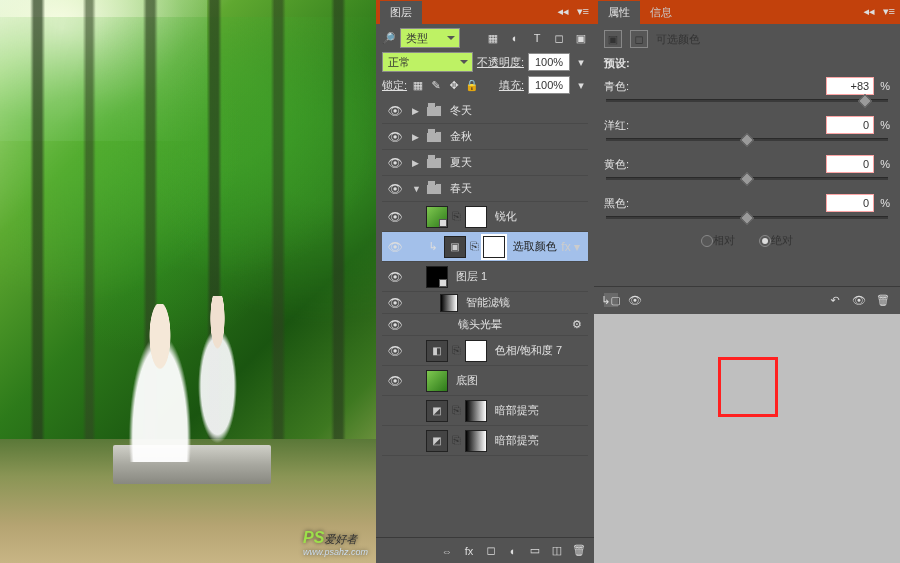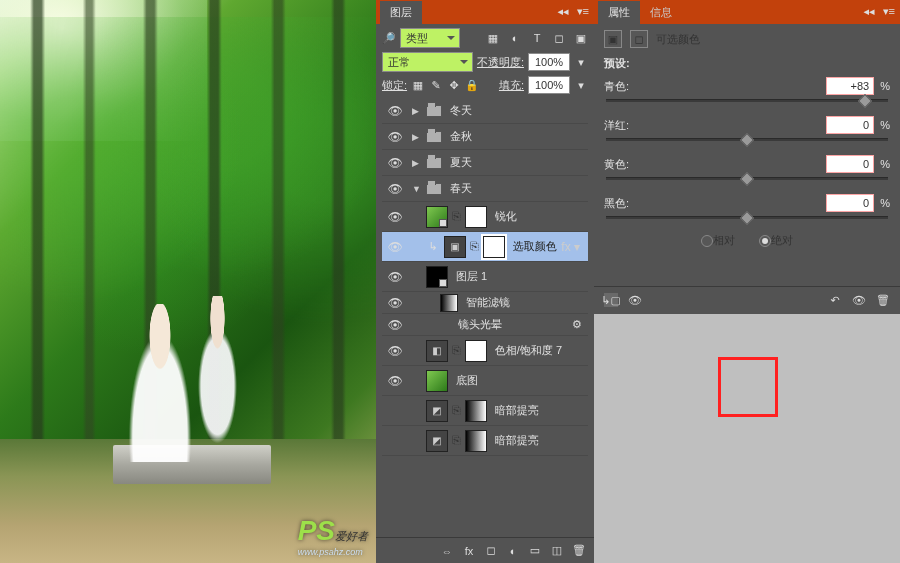--- a/index.html
+++ b/index.html
@@ -9,21 +9,21 @@
 .sky{position:absolute;top:0;left:0;width:55%;height:25%;background:radial-gradient(ellipse at 30% 20%,rgba(255,255,240,0.9),rgba(200,240,200,0.3) 60%,transparent);}
 .trees{position:absolute;top:0;left:0;right:0;height:80%;background:
  linear-gradient(90deg,transparent 8%,rgba(40,60,30,0.7) 9%,rgba(40,60,30,0.7) 11%,transparent 12%,transparent 22%,rgba(50,70,35,0.6) 23%,rgba(50,70,35,0.6) 24.5%,transparent 25.5%,transparent 38%,rgba(45,65,32,0.65) 39%,rgba(45,65,32,0.65) 41%,transparent 42%,transparent 55%,rgba(40,60,30,0.7) 56%,rgba(40,60,30,0.7) 58%,transparent 59%,transparent 72%,rgba(45,65,32,0.6) 73%,rgba(45,65,32,0.6) 75%,transparent 76%,transparent 88%,rgba(40,60,30,0.65) 89%,rgba(40,60,30,0.65) 91%,transparent 92%);}
 .foliage{position:absolute;top:3%;left:0;right:0;height:72%;background:radial-gradient(circle at 20% 30%,rgba(80,180,50,0.5) 10%,transparent 40%),radial-gradient(circle at 60% 25%,rgba(70,170,45,0.5) 12%,transparent 42%),radial-gradient(circle at 85% 35%,rgba(60,160,40,0.5) 10%,transparent 40%),radial-gradient(circle at 40% 50%,rgba(50,150,35,0.4) 15%,transparent 45%);}
 .ground{position:absolute;bottom:0;left:0;right:0;height:22%;background:linear-gradient(180deg,#5a7838 0%,#8a9555 30%,#b5a472 70%,#c8b585 100%);}
 .bench{position:absolute;bottom:14%;left:30%;width:42%;height:7%;background:linear-gradient(180deg,#d0d0c8 0%,#a8a8a0 50%,#888880 100%);border-radius:2px;}
 .couple{position:absolute;bottom:18%;left:32%;width:34%;height:28%;}
 .bride{position:absolute;bottom:0;left:0;width:62%;height:100%;background:radial-gradient(ellipse at 50% 20%,#f5e8d8 18%,transparent 19%),radial-gradient(ellipse at 50% 85%,rgba(255,255,255,0.95) 48%,transparent 55%);filter:blur(0.4px);}
 .groom{position:absolute;bottom:10%;right:0;width:48%;height:95%;background:radial-gradient(ellipse at 50% 15%,#f0e0d0 16%,transparent 17%),radial-gradient(ellipse at 50% 60%,rgba(250,250,252,0.92) 38%,transparent 45%);filter:blur(0.4px);}
 .watermark{position:absolute;bottom:6px;right:8px;color:#fff;font-size:16px;font-style:italic;text-shadow:0 0 4px rgba(0,0,0,0.6);}
-.watermark b{color:#9de04a;font-size:28px;font-weight:bold;}
+.watermark b{color:#9de04a;font-size:16px;font-weight:bold;}
 .watermark small{display:block;font-size:9px;color:#cde;}
 .panel{background:#535353;display:flex;flex-direction:column;}
 .layers-panel{width:218px;}
 .props-panel{width:306px;}
 .panel-tabs{height:24px;background:#c2410c;display:flex;align-items:flex-end;padding:0 4px;position:relative;}
 .tab{padding:4px 10px;color:#ccc;cursor:pointer;}
 .tab.active{background:#535353;color:#e6e6e6;}
 .tab-icons{position:absolute;right:4px;top:4px;display:flex;gap:6px;color:#ccc;}
 .panel-body{flex:1;background:#535353;padding:4px 6px;color:#e0e0e0;overflow:hidden;}
 .row{display:flex;align-items:center;gap:4px;margin-bottom:4px;}

